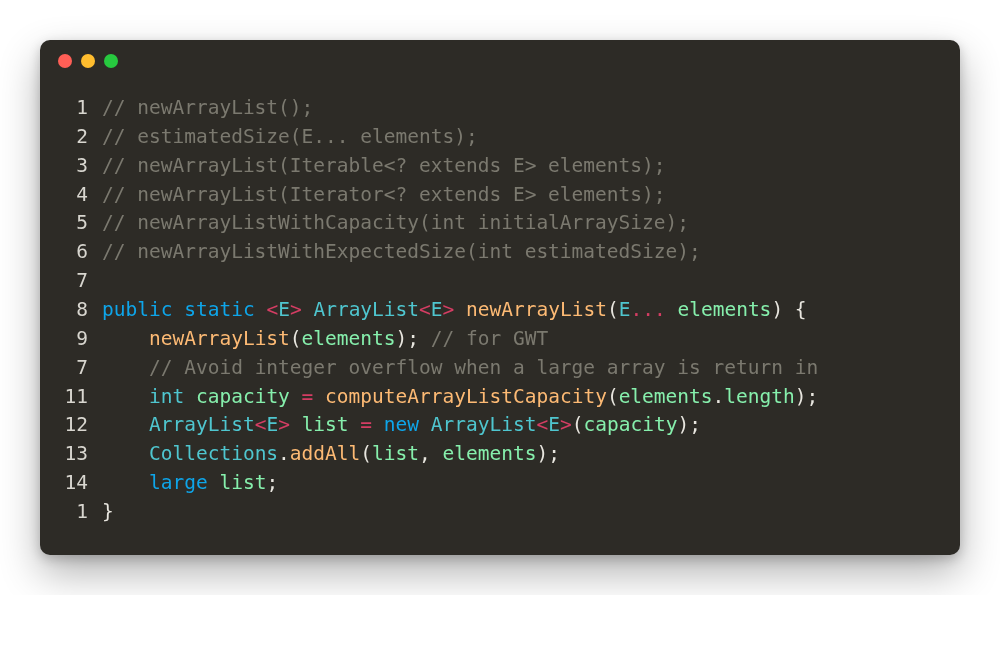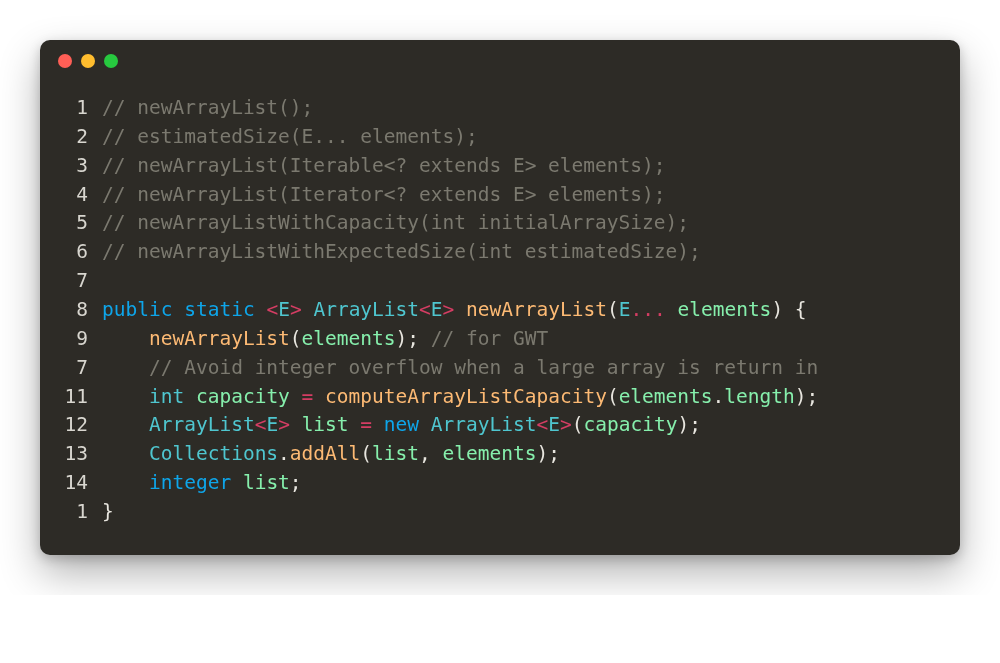--- a/index.html
+++ b/index.html
@@ -88,16 +88,16 @@
       <div class="line"><span class="gutter">4</span><span class="code"><span class="tok-comment">// newArrayList(Iterator&lt;? extends E&gt; elements);</span></span></div>
       <div class="line"><span class="gutter">5</span><span class="code"><span class="tok-comment">// newArrayListWithCapacity(int initialArraySize);</span></span></div>
       <div class="line"><span class="gutter">6</span><span class="code"><span class="tok-comment">// newArrayListWithExpectedSize(int estimatedSize);</span></span></div>
       <div class="line"><span class="gutter">7</span><span class="code"><span class="tok-ident"></span></span></div>
       <div class="line"><span class="gutter">8</span><span class="code"><span class="tok-keyword">public</span><span class="tok-ident"> </span><span class="tok-keyword">static</span><span class="tok-ident"> </span><span class="tok-generic">&lt;</span><span class="tok-type">E</span><span class="tok-generic">&gt;</span><span class="tok-ident"> </span><span class="tok-type">ArrayList</span><span class="tok-generic">&lt;</span><span class="tok-type">E</span><span class="tok-generic">&gt;</span><span class="tok-ident"> </span><span class="tok-func">newArrayList</span><span class="tok-punct">(</span><span class="tok-type">E</span><span class="tok-op">...</span><span class="tok-ident"> elements</span><span class="tok-punct">) {</span></span></div>
       <div class="line"><span class="gutter">9</span><span class="code"><span class="tok-ident">    </span><span class="tok-func">newArrayList</span><span class="tok-punct">(</span><span class="tok-ident">elements</span><span class="tok-punct">); </span><span class="tok-comment">// for GWT</span></span></div>
       <div class="line"><span class="gutter">7</span><span class="code"><span class="tok-ident">    </span><span class="tok-comment">// Avoid integer overflow when a large array is return in</span></span></div>
       <div class="line"><span class="gutter">11</span><span class="code"><span class="tok-ident">    </span><span class="tok-type">int</span><span class="tok-ident"> capacity </span><span class="tok-op">=</span><span class="tok-ident"> </span><span class="tok-func">computeArrayListCapacity</span><span class="tok-punct">(</span><span class="tok-ident">elements</span><span class="tok-punct">.</span><span class="tok-ident">length</span><span class="tok-punct">);</span></span></div>
       <div class="line"><span class="gutter">12</span><span class="code"><span class="tok-ident">    </span><span class="tok-type">ArrayList</span><span class="tok-generic">&lt;</span><span class="tok-type">E</span><span class="tok-generic">&gt;</span><span class="tok-ident"> list </span><span class="tok-op">=</span><span class="tok-ident"> </span><span class="tok-keyword">new</span><span class="tok-ident"> </span><span class="tok-type">ArrayList</span><span class="tok-generic">&lt;</span><span class="tok-type">E</span><span class="tok-generic">&gt;</span><span class="tok-punct">(</span><span class="tok-ident">capacity</span><span class="tok-punct">);</span></span></div>
       <div class="line"><span class="gutter">13</span><span class="code"><span class="tok-ident">    </span><span class="tok-type">Collections</span><span class="tok-punct">.</span><span class="tok-func">addAll</span><span class="tok-punct">(</span><span class="tok-ident">list</span><span class="tok-punct">, </span><span class="tok-ident">elements</span><span class="tok-punct">);</span></span></div>
-      <div class="line"><span class="gutter">14</span><span class="code"><span class="tok-ident">    </span><span class="tok-keyword">integer</span><span class="tok-ident"> list</span><span class="tok-punct">;</span></span></div>
+      <div class="line"><span class="gutter">14</span><span class="code"><span class="tok-ident">    </span><span class="tok-keyword">large</span><span class="tok-ident"> list</span><span class="tok-punct">;</span></span></div>
       <div class="line"><span class="gutter">1</span><span class="code"><span class="tok-punct">}</span></span></div>
     </div>
 </div>
 
 </body></html>

